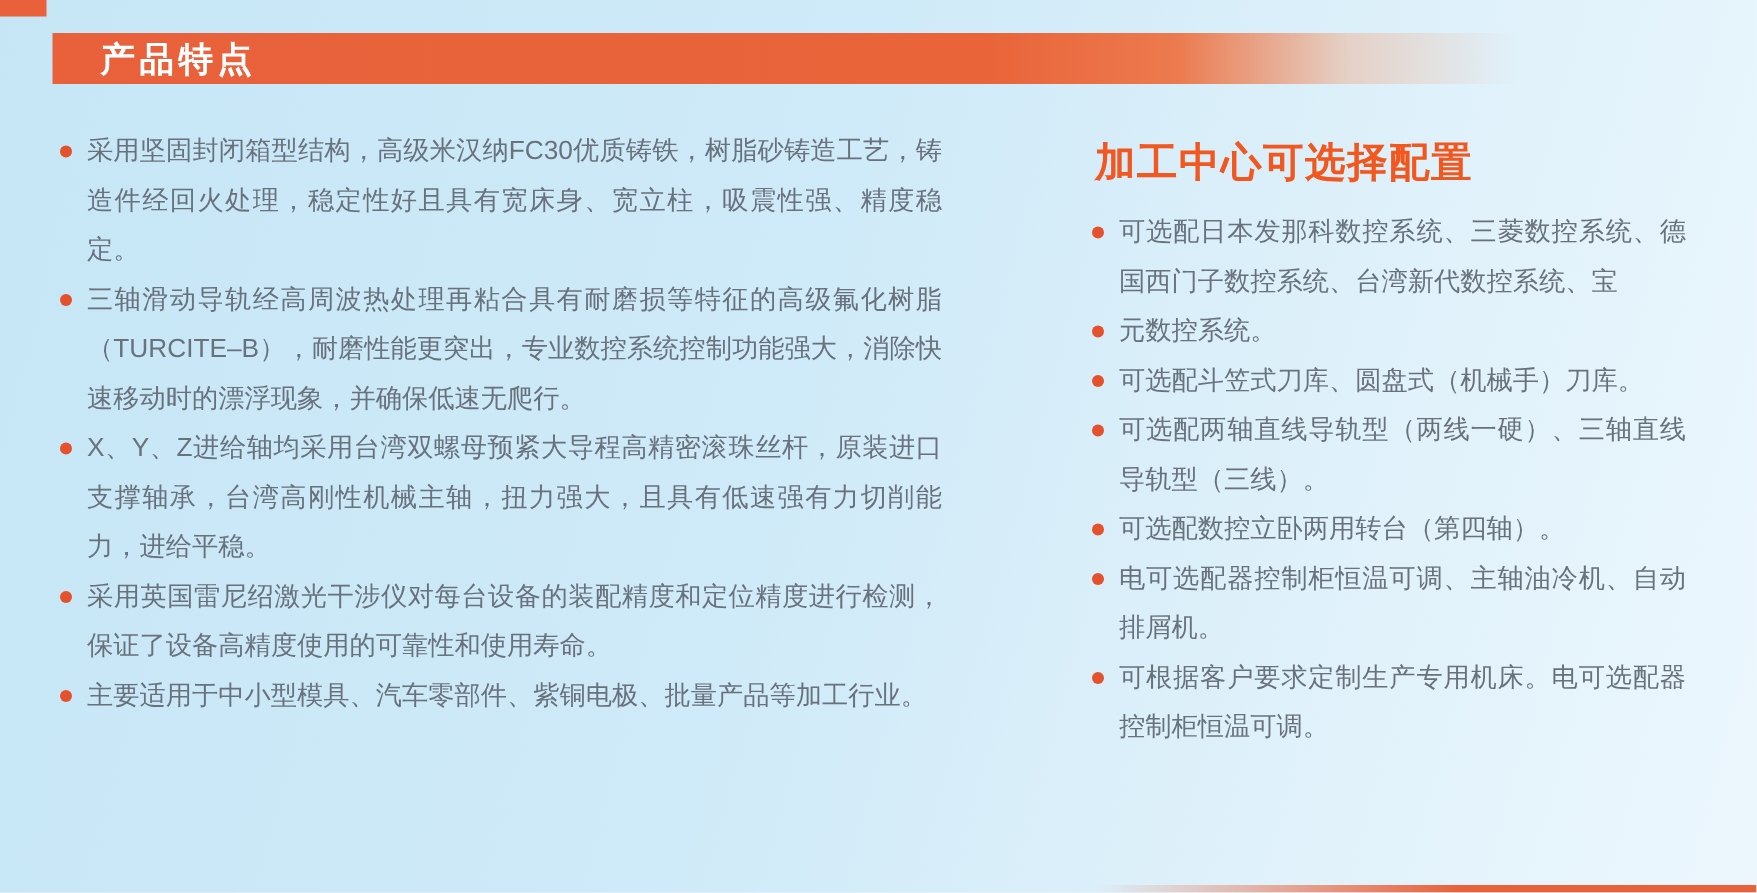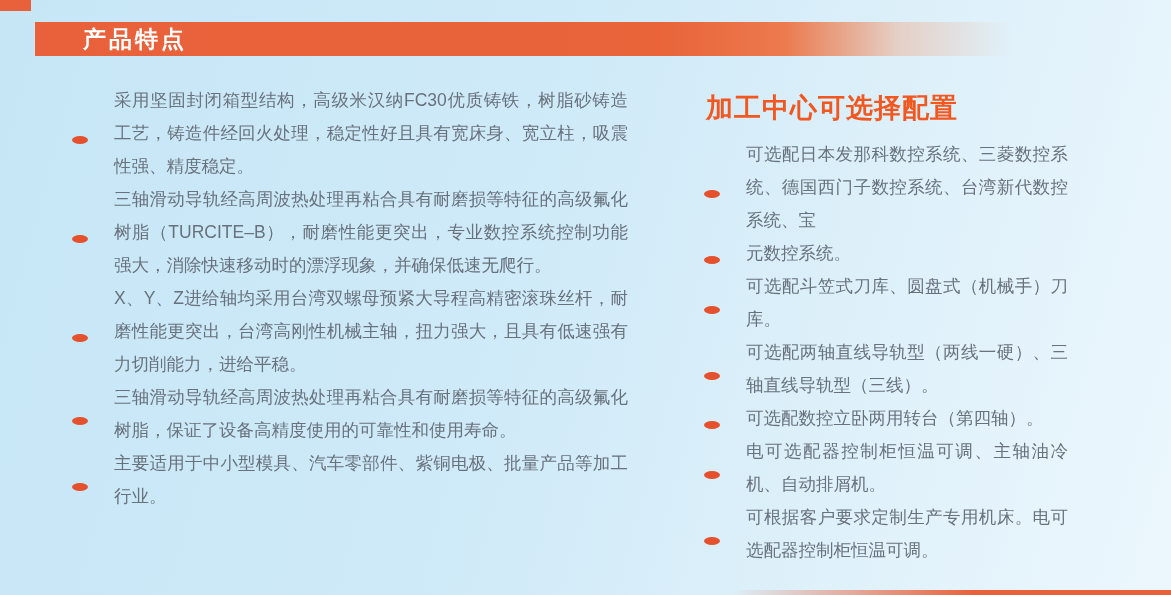--- a/index.html
+++ b/index.html
@@ -1,15 +1,15 @@
 <!DOCTYPE html>
 <html><head>
 <meta charset="utf-8">
 <style>
-  * { box-sizing: border-box; padding-left: 16px; }
+  * { box-sizing: border-box; }
   html, body { margin: 0; padding: 0; }
   body {
     font-family: "Liberation Sans", "DejaVu Sans", sans-serif;
     background: #eef6fb;
   }
   .page {
     position: relative;
     width: 1171px;
     height: 595px;
     overflow: hidden;
@@ -50,38 +50,38 @@
     background: linear-gradient(to right, rgba(232, 97, 59, 0) 0%, #e8613b 55%, #e8613b 100%);
   }
   
   .features-col {
     position: absolute;
     left: 40px; top: 84px;
     width: 588px;
   }
   .options-col {
     position: absolute;
-    left: 672px; top: 92px;
+    left: 728px; top: 92px;
     width: 396px;
   }
   .options-title {
     margin: 0 0 14px 2px;
     color: #f1571f;
     font-size: 27px;
     font-weight: bold;
     letter-spacing: 1px;
     line-height: 1.2;
   }
   ul.bullet-list {
     list-style: none;
     margin: 0; padding: 0;
   }
   ul.bullet-list li {
     display: flex;
-    align-items: center;
+    align-items: flex-start;
     color: #68727c;
     font-size: 17.5px;
     line-height: 33px;
     text-align: justify;
   }
   .dot {
     flex: none;
     width: 8px; height: 8px;
     border-radius: 50%;
     background: #e4512c;
@@ -105,25 +105,25 @@
       <li>
         <span class="dot"></span>
         <span class="li-text">采用坚固封闭箱型结构，高级米汉纳FC30优质铸铁，树脂砂铸造工艺，铸造件经回火处理，稳定性好且具有宽床身、宽立柱，吸震性强、精度稳定。</span>
       </li>
       <li>
         <span class="dot"></span>
         <span class="li-text">三轴滑动导轨经高周波热处理再粘合具有耐磨损等特征的高级氟化树脂（TURCITE–B），耐磨性能更突出，专业数控系统控制功能强大，消除快速移动时的漂浮现象，并确保低速无爬行。</span>
       </li>
       <li>
         <span class="dot"></span>
-        <span class="li-text">X、Y、Z进给轴均采用台湾双螺母预紧大导程高精密滚珠丝杆，耐磨性能更突出，台湾高刚性机械主轴，扭力强大，且具有低速强有力切削能力，进给平稳。</span>
+        <span class="li-text">X、Y、Z进给轴均采用台湾双螺母预紧大导程高精密滚珠丝杆，原装进口支撑轴承，台湾高刚性机械主轴，扭力强大，且具有低速强有力切削能力，进给平稳。</span>
       </li>
       <li>
         <span class="dot"></span>
-        <span class="li-text">三轴滑动导轨经高周波热处理再粘合具有耐磨损等特征的高级氟化树脂，保证了设备高精度使用的可靠性和使用寿命。</span>
+        <span class="li-text">采用英国雷尼绍激光干涉仪对每台设备的装配精度和定位精度进行检测，保证了设备高精度使用的可靠性和使用寿命。</span>
       </li>
       <li>
         <span class="dot"></span>
         <span class="li-text">主要适用于中小型模具、汽车零部件、紫铜电极、批量产品等加工行业。</span>
       </li>
     </ul>
   </div>
 
   <div class="options-col">
     <h2 class="options-title">加工中心可选择配置</h2>

